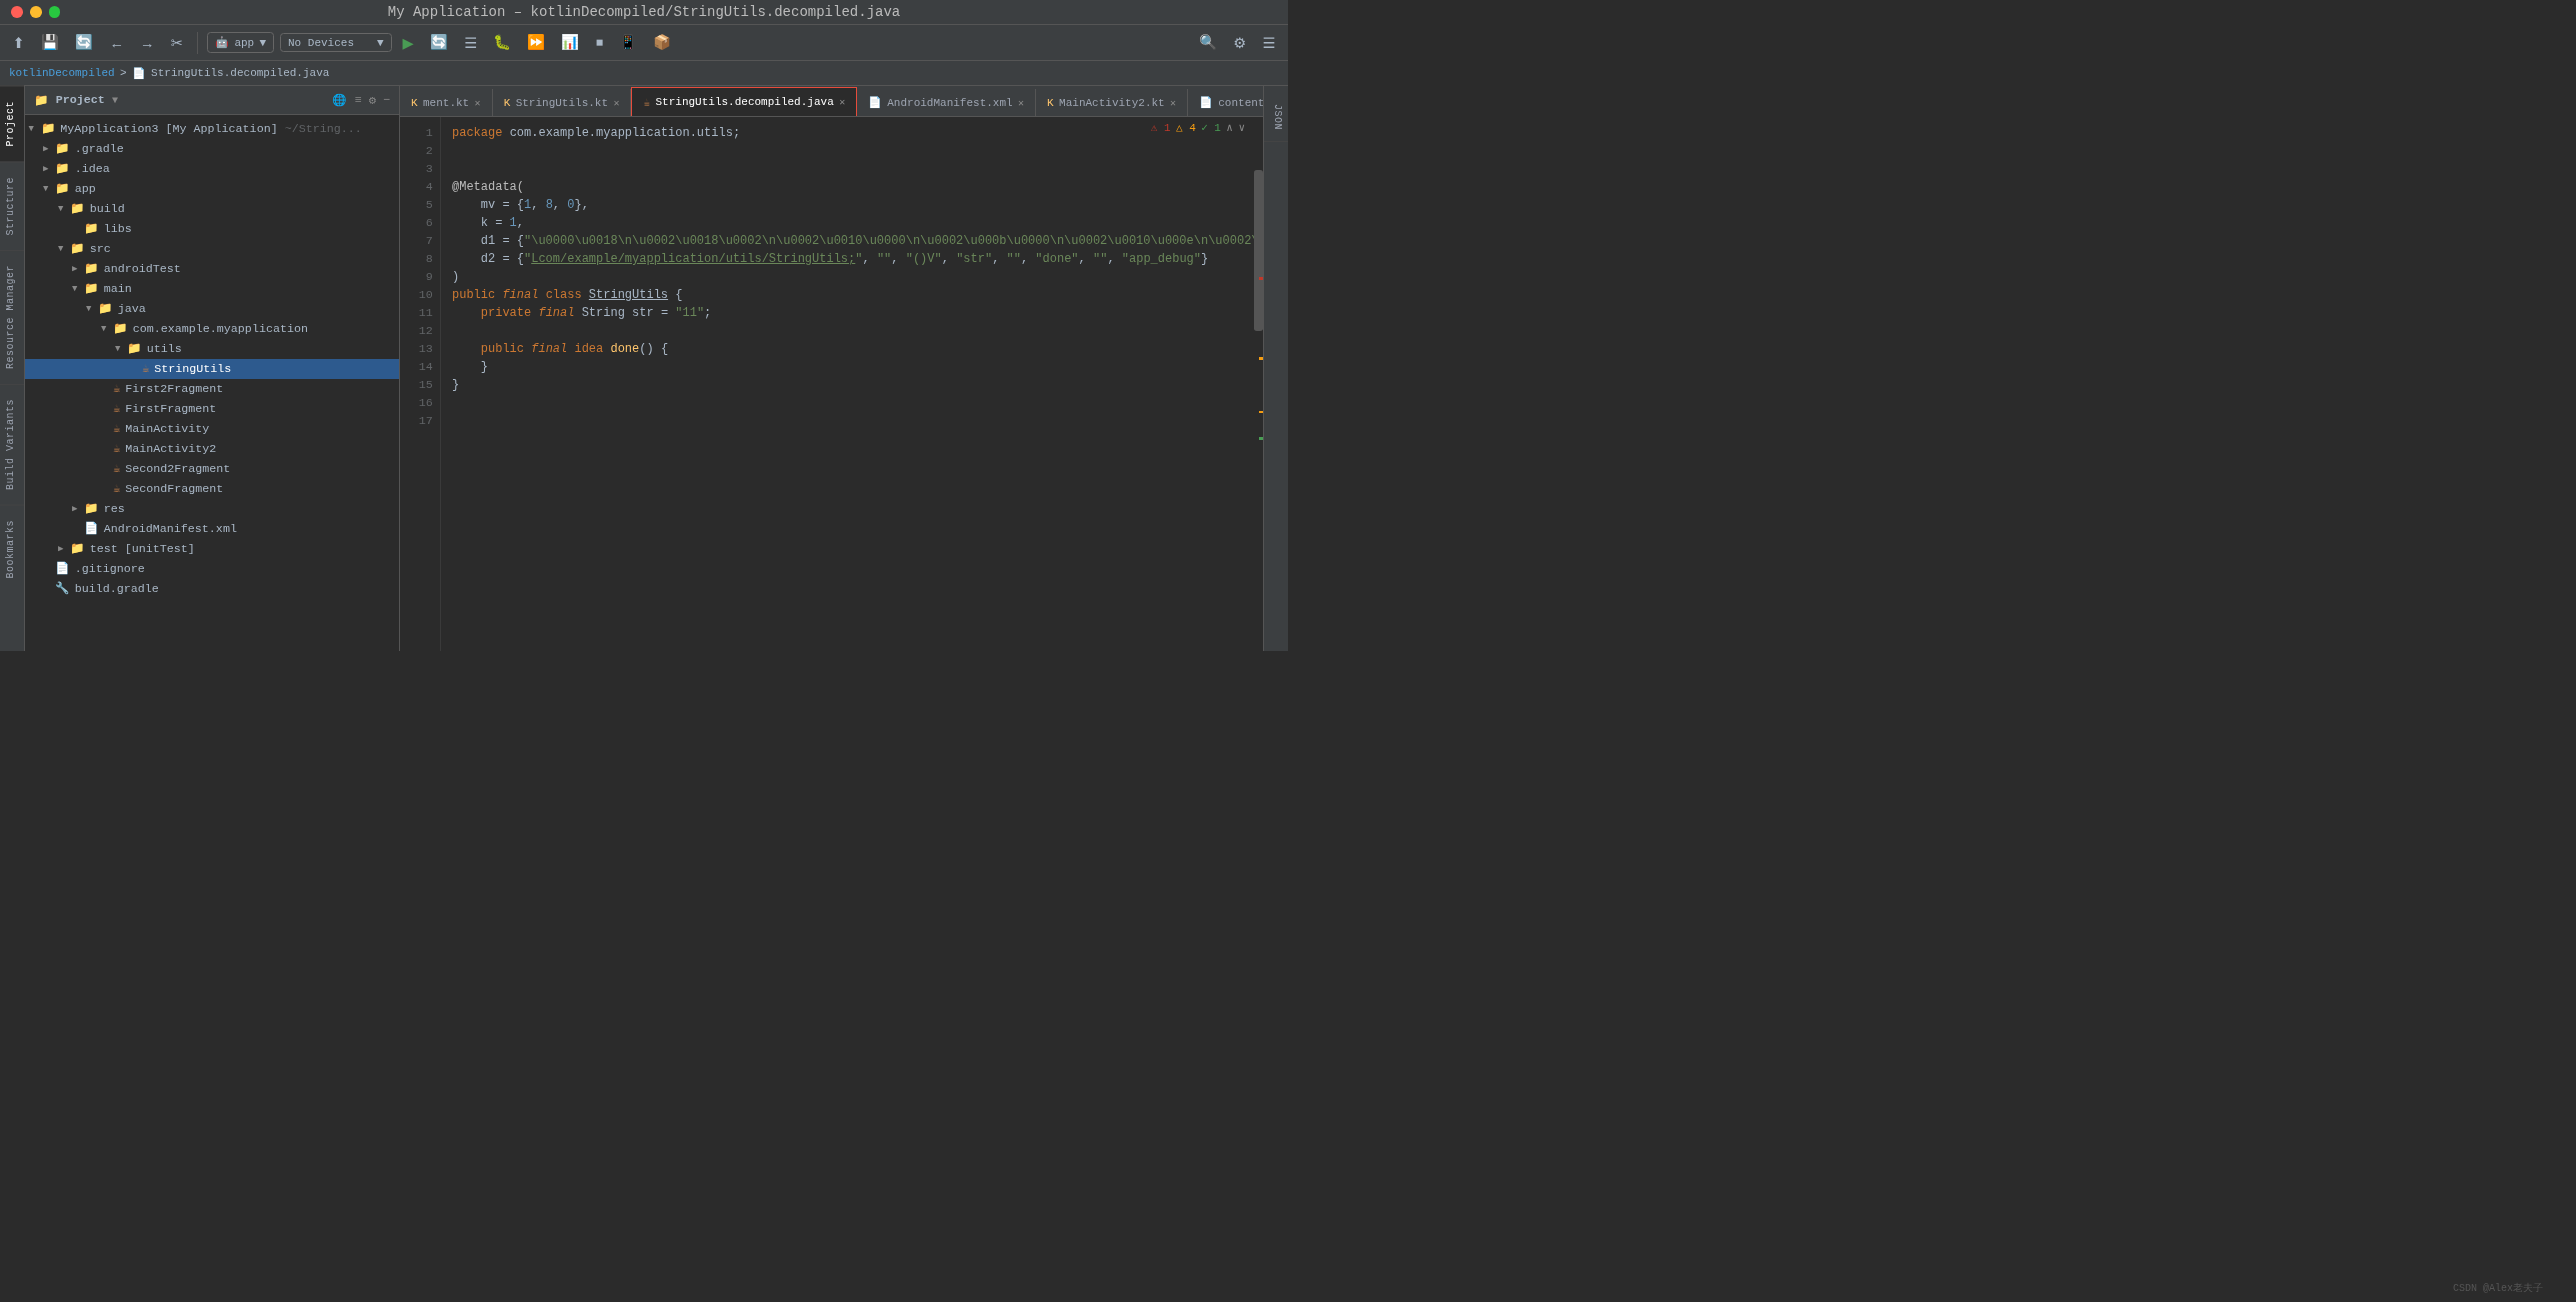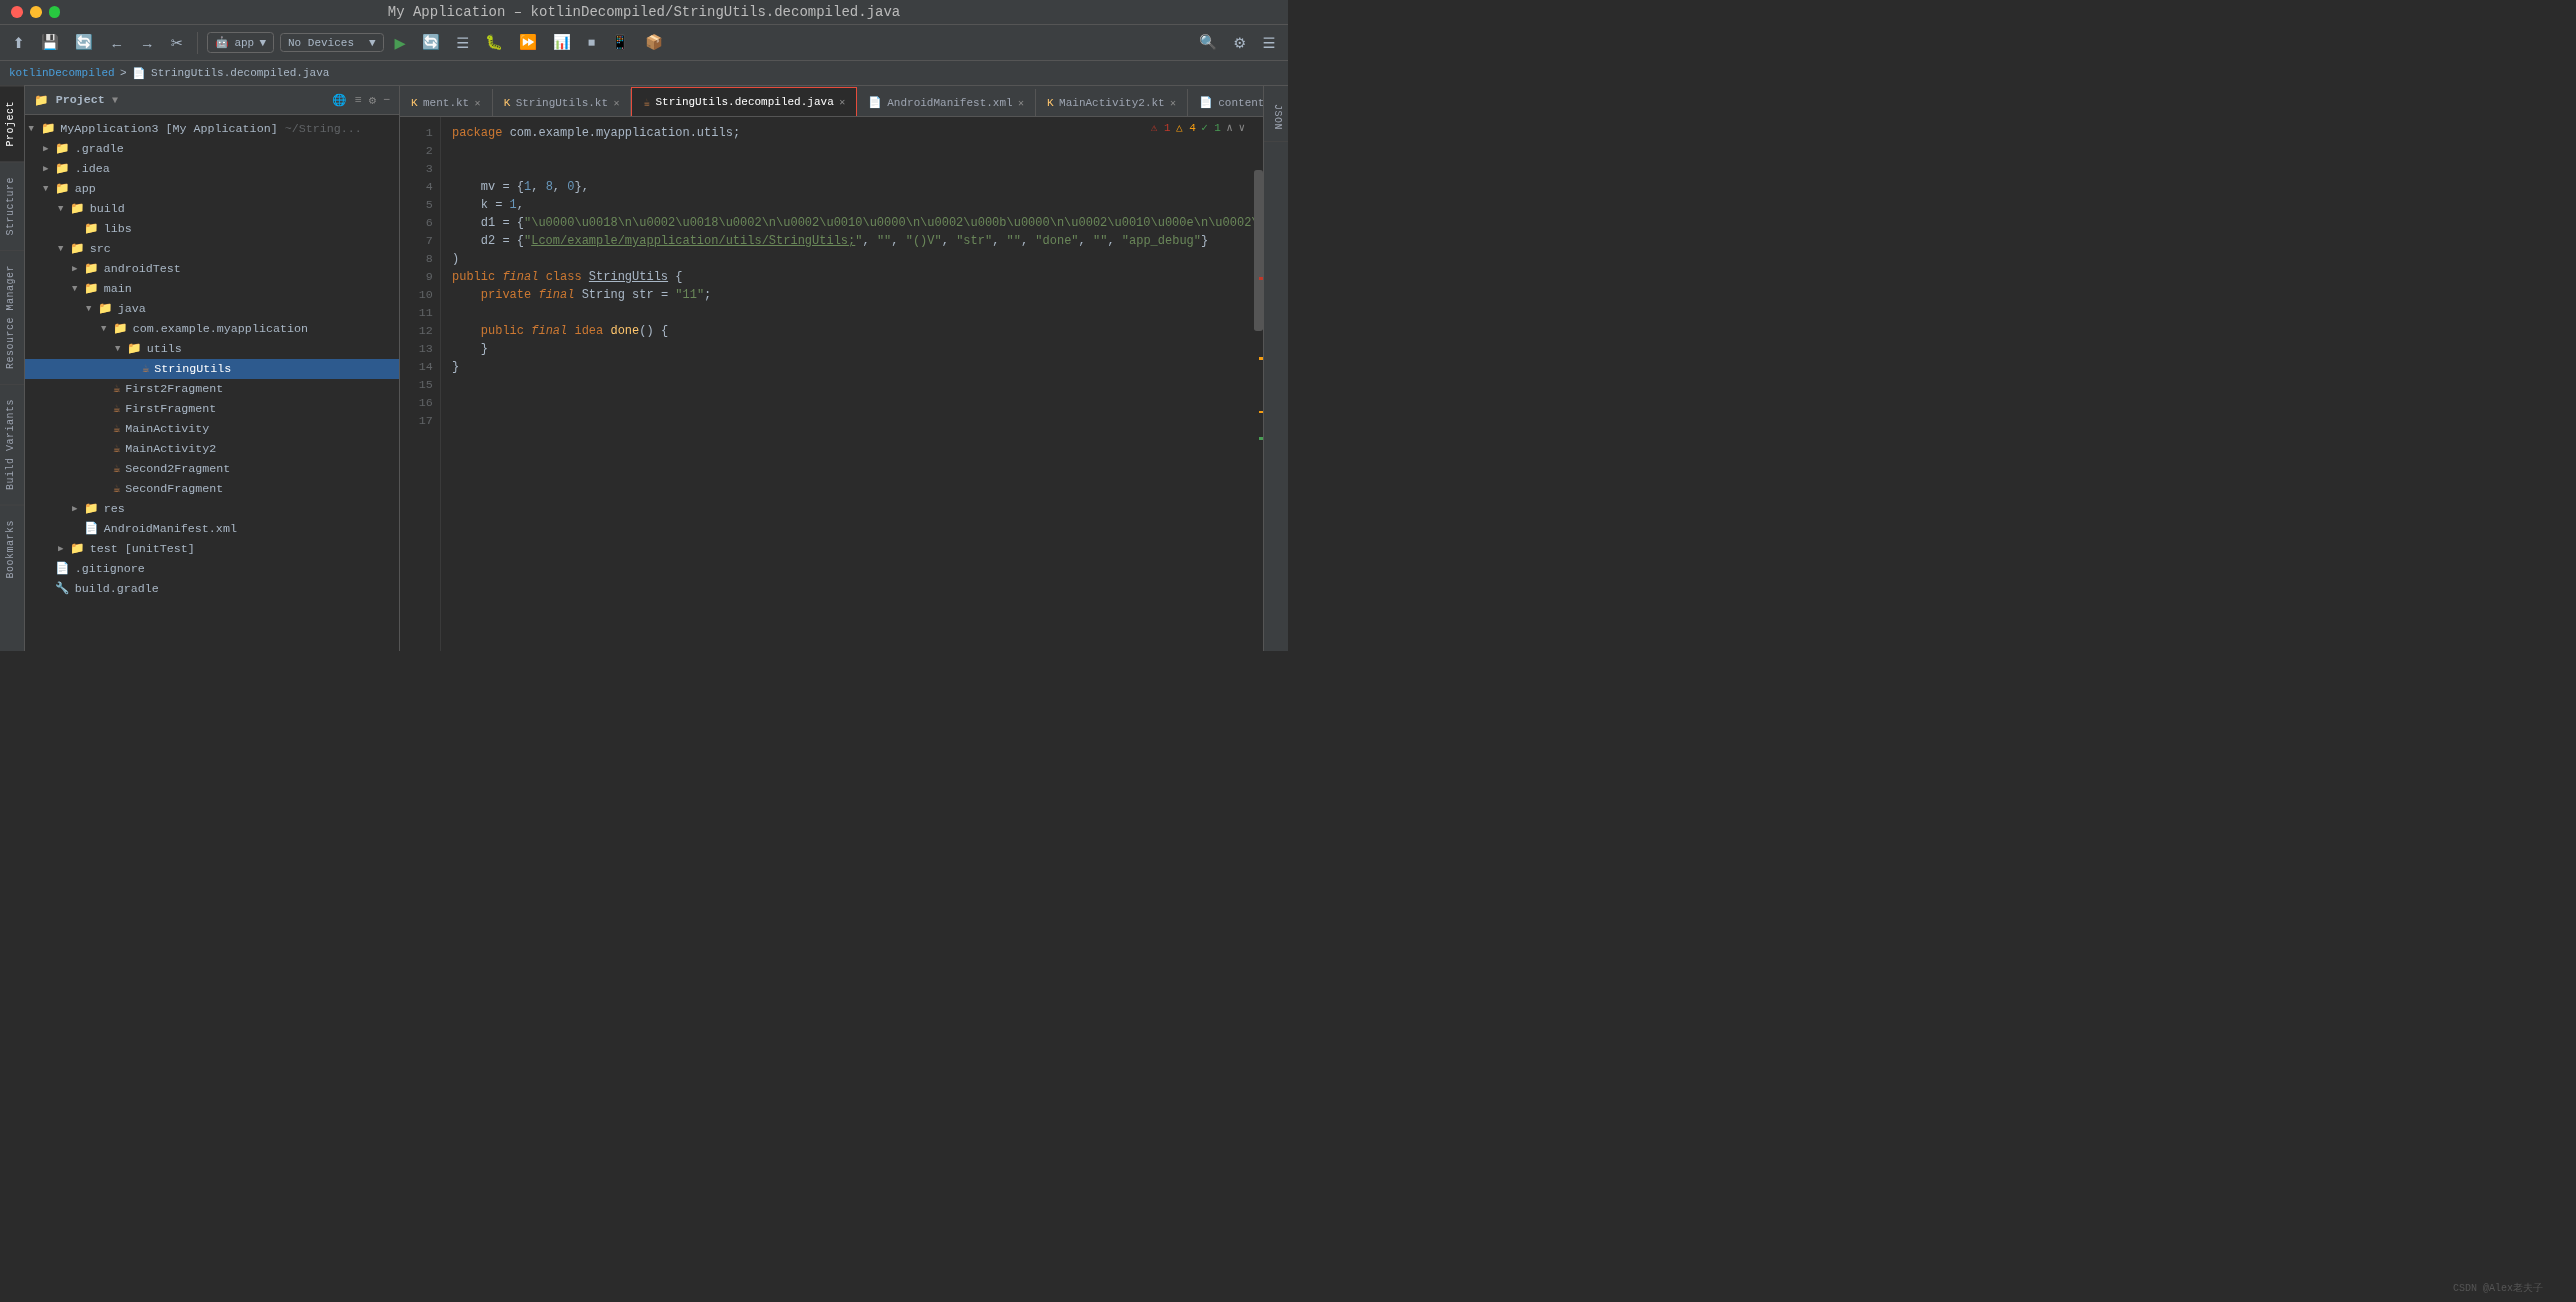--- a/index.html
+++ b/index.html
@@ -83,21 +83,21 @@
     }
     .device-dropdown {
       background: #3c3f41;
       border: 0.9px solid #666;
       border-radius: 3.6px;
       padding: 2.7px 7.2px;
       color: #a9b7c6;
       font-size: 11px;
       display: flex;
       align-items: center;
-      gap: 15px;
+      gap: 23px;
       cursor: pointer;
       min-width: 99px;
     }
     .toolbar-right {
       margin-left: auto;
       display: flex;
       align-items: center;
       gap: 5.4px;
     }
 
@@ -642,20 +642,21 @@
           <div>14</div>
           <div>15</div>
         <div>16</div>
           <div>17</div>
       </div>
 
       <div class="code-content">
         <div class="code-line"><span class="kw">package</span> <span class="pkg">com.example.myapplication.utils</span>;</div>
         <div class="code-line"></div>
         <div class="code-line"></div>
+        <div class="code-line"><span class="annotation">@Metadata(</span></div>
         <div class="code-line">    mv = {<span class="num">1</span>, <span class="num">8</span>, <span class="num">0</span>},</div>
         <div class="code-line">    k = <span class="num">1</span>,</div>
         <div class="code-line">    d1 = {<span class="str">"\u0000\u0018\n\u0002\u0018\u0002\n\u0002\u0010\u0000\n\u0002\u000b\u0000\n\u0002\u0010\u000e\n\u0002\u0010\u0000e\n\u0002\u0000\n\u0002\u0001</span></div>
         <div class="code-line">    d2 = {<span class="str">"<span class="underline">Lcom/example/myapplication/utils/StringUtils;</span>"</span>, <span class="str">""</span>, <span class="str">"()V"</span>, <span class="str">"str"</span>, <span class="str">""</span>, <span class="str">"done"</span>, <span class="str">""</span>, <span class="str">"app_debug"</span>}</div>
         <div class="code-line">)</div>
         <div class="code-line"><span class="kw">public</span> <span class="kw2">final</span> <span class="kw">class</span> <span class="underline">StringUtils</span> {</div>
         <div class="code-line">    <span class="kw">private</span> <span class="kw2">final</span> <span class="type">String</span> str = <span class="str">"11"</span>;</div>
         <div class="code-line"></div>
         <div class="code-line">    <span class="kw">public</span> <span class="kw2">final</span> <span class="kw">idea</span> <span class="fn">done</span>() {</div>
         <div class="code-line">    }</div>

